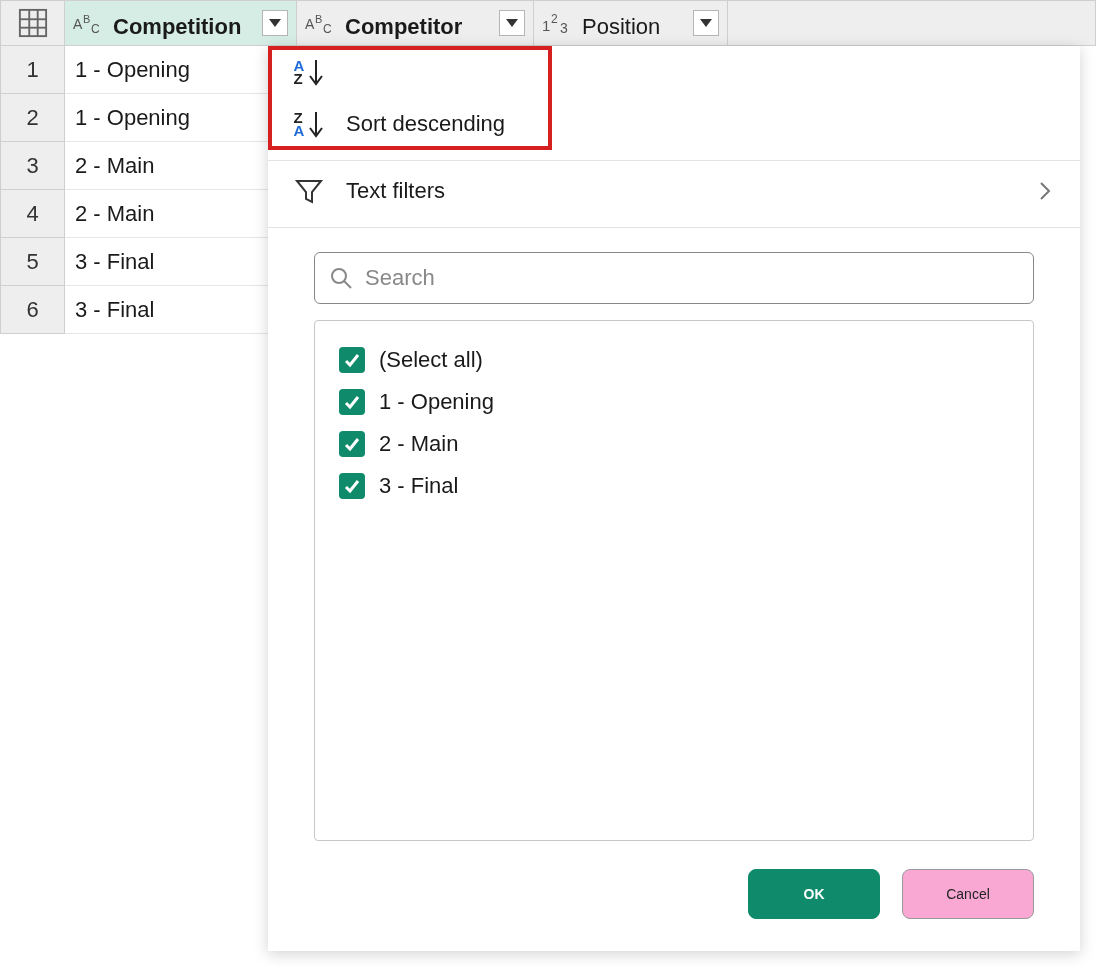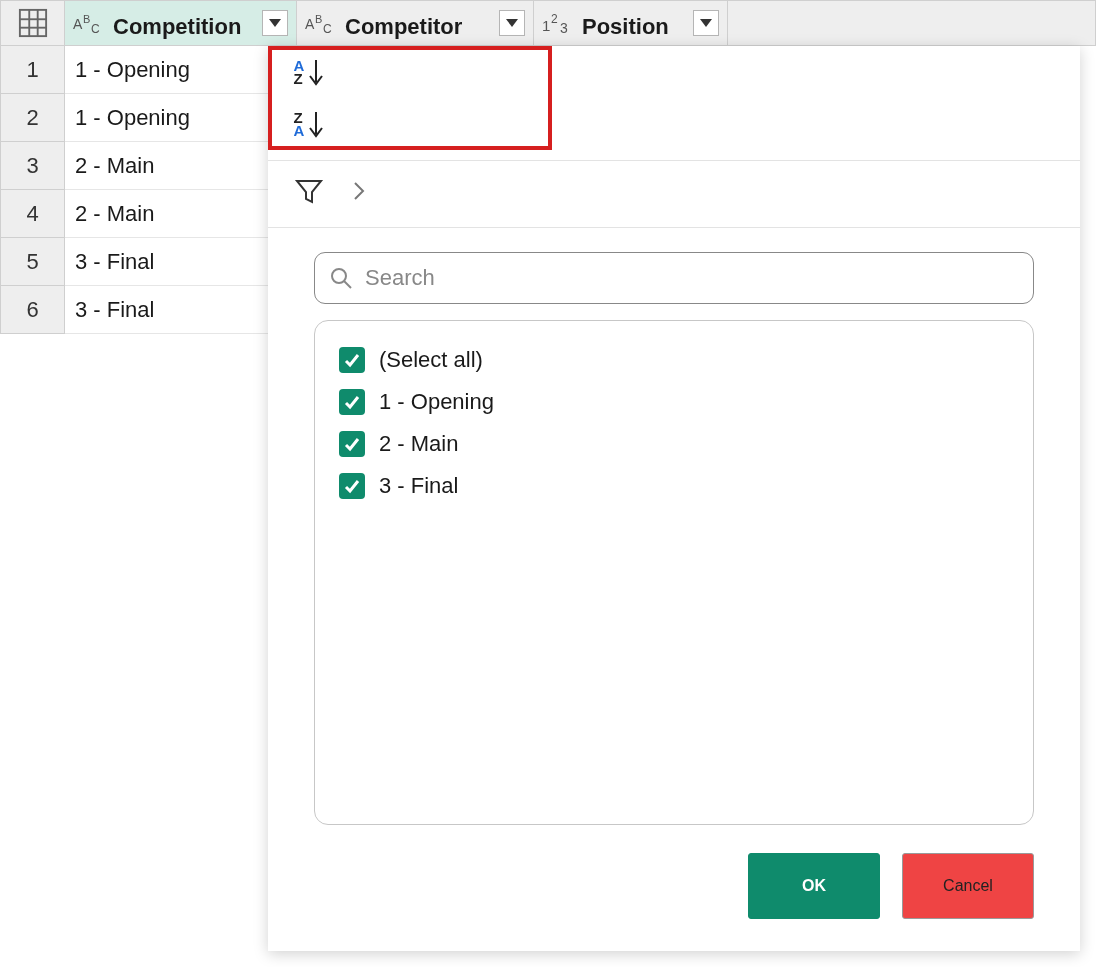--- a/index.html
+++ b/index.html
@@ -122,42 +122,42 @@
 
   .panel-body {
     padding: 20px 46px 0 46px;
     flex: 1;
     display: flex;
     flex-direction: column;
   }
   .searchbox {
     height: 52px;
     border: 1px solid #888;
-    border-radius: 11px;
+    border-radius: 6px;
     display: flex;
     align-items: center;
     padding: 0 14px;
     gap: 10px;
     color: #888;
   }
   .searchbox input {
     border: none;
     outline: none;
     font-size: 22px;
     flex: 1;
     color: #333;
     background: transparent;
   }
   .searchbox input::placeholder { color: #888; }
 
   .listbox {
     margin-top: 16px;
     flex: 1;
     border: 1px solid #c7c7c7;
-    border-radius: 14px;
+    border-radius: 4px;
     padding: 18px 24px;
     overflow: auto;
   }
   .chk-row {
     display: flex;
     align-items: center;
     gap: 14px;
     height: 42px;
   }
   .chk {
@@ -169,34 +169,34 @@
   .chk svg { width:18px; height:18px; stroke:#fff; stroke-width:3; fill:none; }
 
   .panel-footer {
     display: flex;
     justify-content: flex-end;
     gap: 22px;
     padding: 28px 46px 32px 46px;
   }
   .btn {
     min-width: 132px;
-    height: 66px;
-    border-radius: 3px;
-    font-size: 16px;
+    height: 50px;
+    border-radius: 8px;
+    font-size: 14px;
     display:flex; align-items:center; justify-content:center;
     cursor: pointer;
   }
   .btn-primary {
     background: #0f8b6c;
     color: #fff;
     border: 1px solid #0f8b6c;
     font-weight: 600;
   }
   .btn-secondary {
-    background: #ef4444;
+    background: #f9a8d4;
     color: #222;
     border: 1px solid #9a9a9a;
   }
 
   
   .azicon { font-family: Arial, sans-serif; font-weight:700; line-height:0.9; }
   .azicon .az-a { color:#1f6bd8; font-size:15px; display:block; }
   .azicon .az-z { color:#222; font-size:15px; display:block; }
   .azicon-wrap { display:flex; align-items:center; gap:4px; }
   .azicon-wrap svg { width:16px; height:28px; stroke:#222; stroke-width:2; fill:none; }
@@ -250,21 +250,21 @@
     </div>
 
     <div class="colhdr w-pos">
       <span class="typeicon">
         <svg width="34" height="24" viewBox="0 0 34 24">
           <text x="0" y="20" font-size="15" fill="#555">1</text>
           <text x="9" y="12" font-size="12" fill="#555">2</text>
           <text x="18" y="22" font-size="14" fill="#555">3</text>
         </svg>
       </span>
-      <span class="label" style="font-weight:700">Position</span>
+      <span class="label" style="font-weight:400">Position</span>
       <span class="dropbtn">
         <svg viewBox="0 0 14 10">
             <polygon points="1,1 13,1 7,9" fill="#333"></polygon>
           </svg>
       </span>
     </div>
 
     <div class="colhdr w-tail" style="background:#eeeeee;border-left:none"></div>
   </div>
 
@@ -319,31 +319,33 @@
         <span class="azicon">
             <span class="az-z">Z</span>
             <span class="az-a">A</span>
           </span>
         <svg viewBox="0 0 16 28">
             <line x1="8" y1="2" x2="8" y2="24"></line>
             <polyline points="2,18 8,26 14,18"></polyline>
           </svg>
       </span>
     </span>
+    <span class="mi-label">Sort descending</span>
   </div>
 
   <div class="divider"></div>
 
 
   <div class="panel-item">
     <span class="mi-icon">
       <svg width="30" height="30" viewBox="0 0 30 30" fill="none" stroke="#333" stroke-width="2">
         <polygon points="3,5 27,5 18,16 18,26 12,23 12,16"></polygon>
       </svg>
     </span>
+    <span class="mi-label">Text filters</span>
     <span class="chev">
       <svg width="14" height="22" viewBox="0 0 14 22" fill="none" stroke="#777" stroke-width="2">
           <polyline points="3,3 11,11 3,19"></polyline>
         </svg>
     </span>
   </div>
 
   <div class="divider"></div>
 
   <div class="panel-body">

